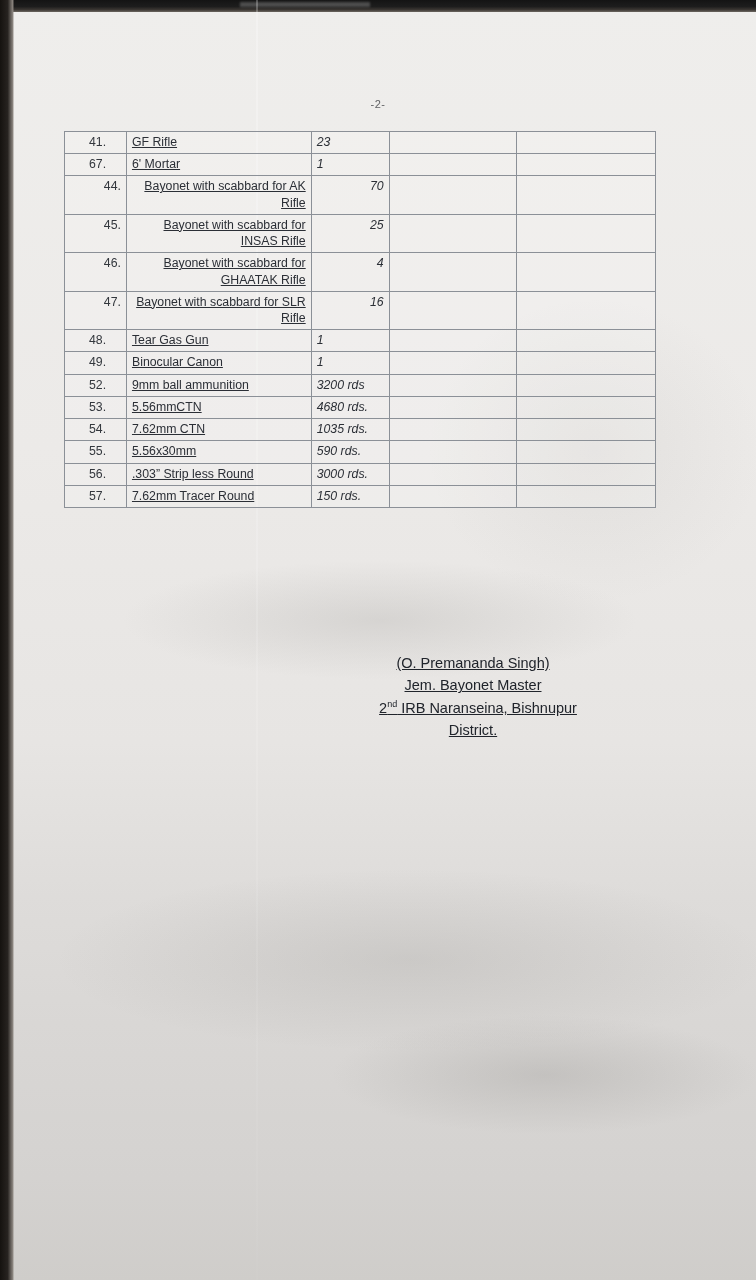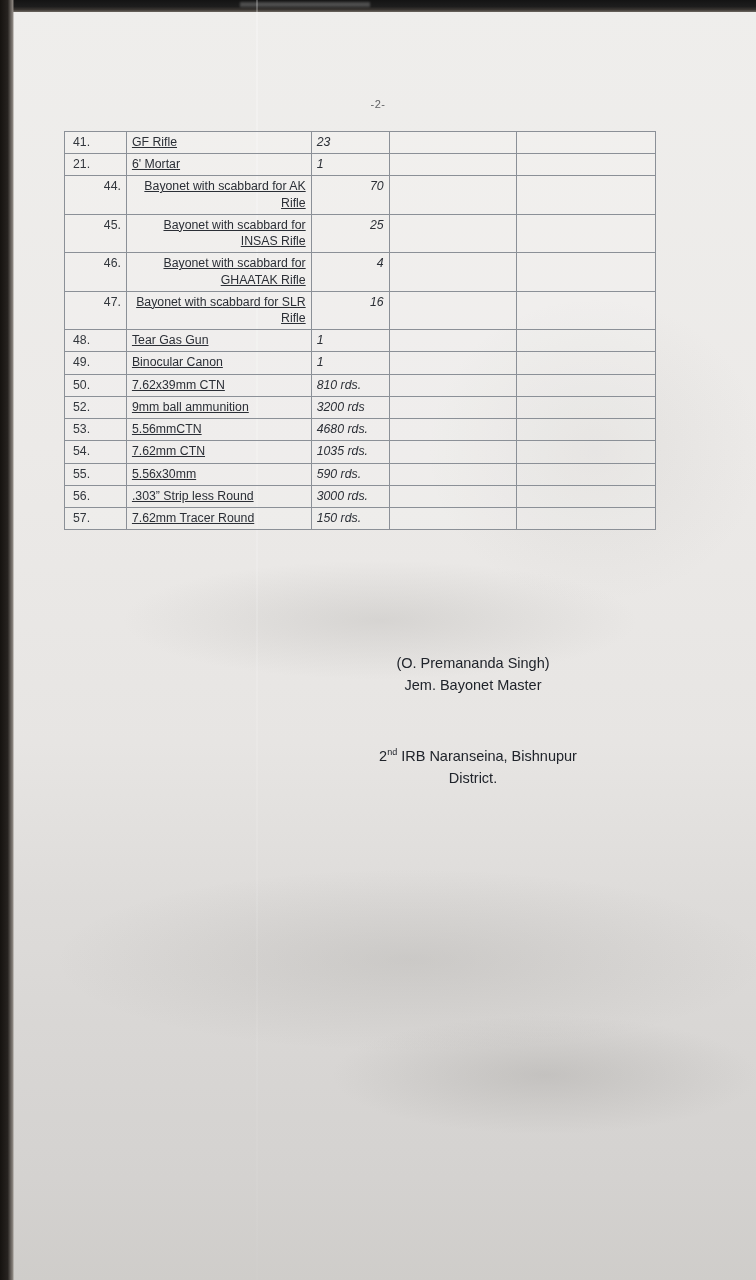--- a/index.html
+++ b/index.html
@@ -72,21 +72,21 @@
     border: 1px solid #8b9097;
     font-size: 12.3px;
     color: #2b2f36;
     padding: 2px 5px 3px 5px;
     vertical-align: top;
     line-height: 1.32;
     background: rgba(255,255,255,0.18);
   }
   #inventory-table td.sl {
     width: 62px;
-    padding-left: 8px;
+    padding-left: 24px;
     color: #33373d;
   }
   #inventory-table td.desc { width: 185px; text-decoration: underline; }
   #inventory-table td.qty  { width: 78px; font-style: italic; }
   #inventory-table td.c4   { width: 128px; }
   #inventory-table td.c5   { width: 139px; }
 
   .faint { color: #4a4f57; }
 
   
@@ -96,22 +96,22 @@
   #signature {
     position: absolute;
     right: 118px;
     top: 652px;
     width: 330px;
     text-align: center;
     font-size: 14.5px;
     color: #20242b;
     line-height: 1.55;
   }
-  #signature .line { white-space: nowrap; }
-  #signature .line.ind { margin-left: 10px; margin-top: 48px; }
+  #signature .line { white-space: nowrap; text-decoration: underline; }
+  #signature .line.ind { margin-left: 10px; }
   sup { font-size: 9px; vertical-align: super; }
 
   
   .crease {
     position: absolute; left: 256px; top: 0; width: 2px; height: 100%;
     background: linear-gradient(180deg, rgba(255,255,255,0.5), rgba(255,255,255,0.05));
     opacity: .5;
   }
 </style>
 </head>
@@ -132,21 +132,21 @@
   <table id="inventory-table">
     <tbody>
         <tr>
           <td class="sl faint">41.</td>
           <td class="desc faint">GF Rifle</td>
           <td class="qty faint">23</td>
           <td class="c4 faint"></td>
           <td class="c5 faint"></td>
         </tr>
         <tr>
-          <td class="sl faint">21.</td>
+          <td class="sl faint">67.</td>
           <td class="desc faint">6' Mortar</td>
           <td class="qty faint">1</td>
           <td class="c4 faint"></td>
           <td class="c5 faint"></td>
         </tr>
         <tr class="tall">
           <td class="sl faint">44.</td>
           <td class="desc faint">Bayonet with scabbard for  AK Rifle</td>
           <td class="qty faint">70</td>
           <td class="c4 faint"></td>
@@ -177,27 +177,20 @@
           <td class="sl">48.</td>
           <td class="desc">Tear Gas Gun</td>
           <td class="qty">1</td>
           <td class="c4"></td>
           <td class="c5"></td>
         </tr>
         <tr>
           <td class="sl">49.</td>
           <td class="desc">Binocular Canon</td>
           <td class="qty">1</td>
-          <td class="c4"></td>
-          <td class="c5"></td>
-        </tr>
-        <tr>
-          <td class="sl">50.</td>
-          <td class="desc">7.62x39mm CTN</td>
-          <td class="qty">810 rds.</td>
           <td class="c4"></td>
           <td class="c5"></td>
         </tr>
         <tr>
           <td class="sl">52.</td>
           <td class="desc">9mm ball ammunition</td>
           <td class="qty">3200 rds</td>
           <td class="c4"></td>
           <td class="c5"></td>
         </tr>

